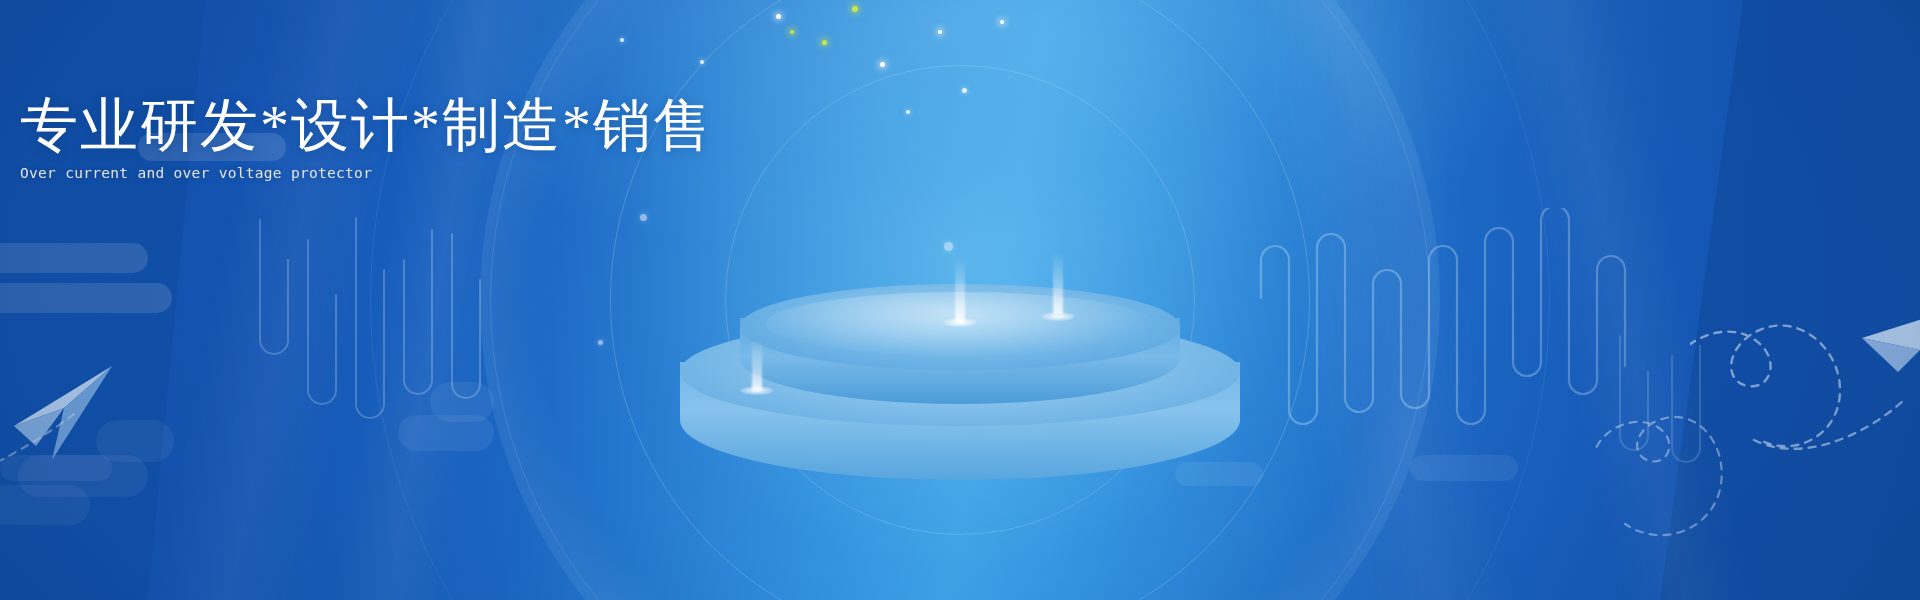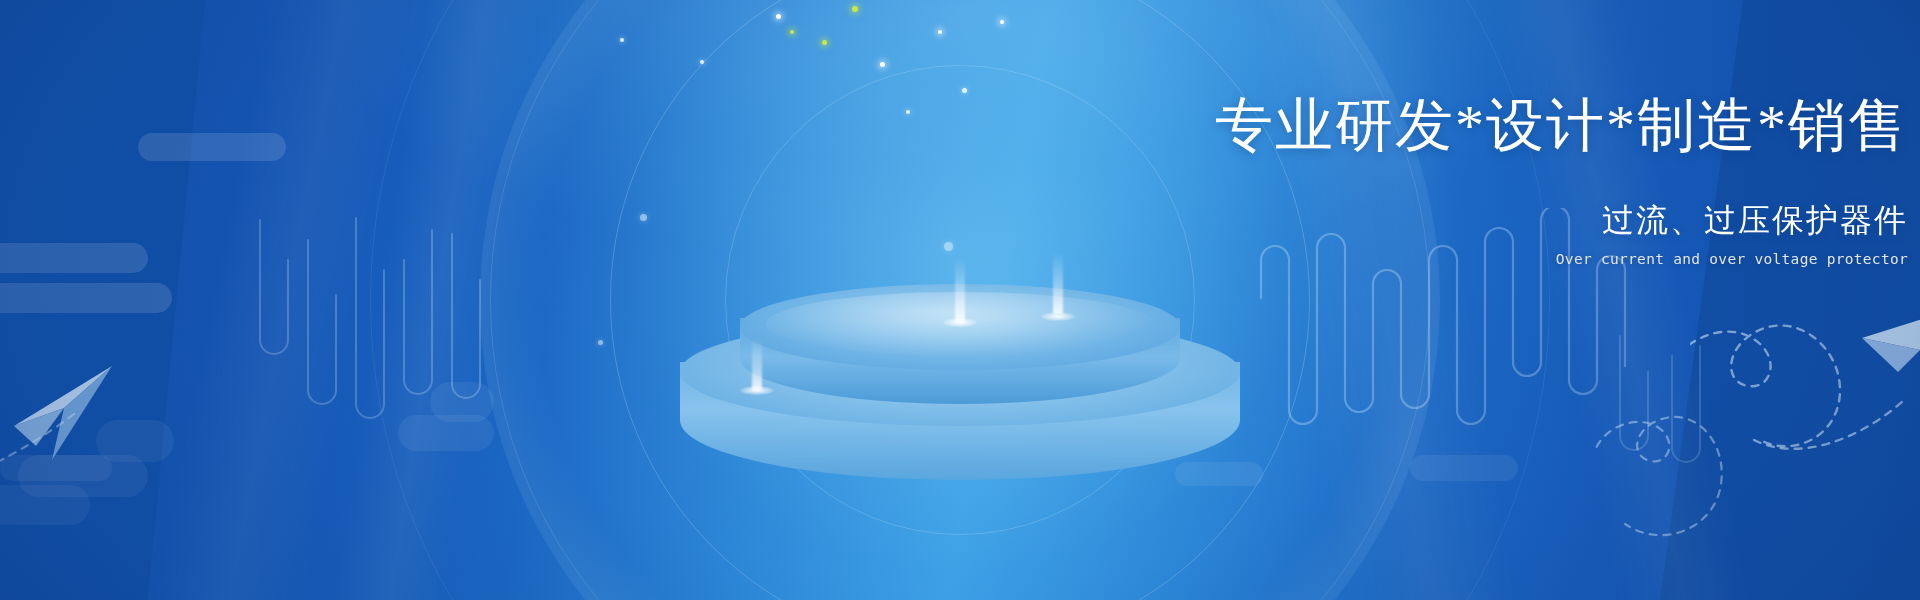--- a/index.html
+++ b/index.html
@@ -183,24 +183,25 @@
   .beam-foot{
     position:absolute;
     width:34px; height:9px;
     border-radius:50%;
     background:radial-gradient(ellipse at 50% 50%, rgba(255,255,255,0.95) 0%, rgba(255,255,255,0.45) 45%, rgba(255,255,255,0) 80%);
   }
 
   
   #copy{
     position:absolute;
-    left:0; right:12px; top:96px;
-    text-align:right;
+    left:0; right:1px; top:96px;
+    text-align:left;
     color:#ffffff;
     z-index:40;
+    padding-left:20px;
   }
   #title-cn{
     font-family:"Liberation Serif", serif;
     font-size:58px;
     font-weight:400;
     letter-spacing:2px;
     line-height:1.05;
     text-shadow:0 2px 10px rgba(10,60,130,0.45);
     white-space:nowrap;
   }
@@ -380,17 +381,16 @@
   <div class="dot soft" style="left:906px;  top:110px; width:4px;  height:4px;"></div>
   <div class="dot" style="left:1000px; top:20px;  width:4px;  height:4px;"></div>
   <div class="dot soft" style="left:640px;  top:214px; width:7px;  height:7px; opacity:.5;"></div>
   <div class="dot soft" style="left:944px;  top:242px; width:9px;  height:9px; opacity:.45;"></div>
   <div class="dot soft" style="left:598px;  top:340px; width:5px;  height:5px; opacity:.5;"></div>
 
   <div class="layer bg-vignette"></div>
 
   <div id="copy">
     <div id="title-cn">专业研发*设计*制造*销售</div>
-    <div id="sub-cn">过流、过压保护器件</div>
     <div id="sub-en">Over current and over voltage protector</div>
   </div>
 
 </div>
 
 </body></html>

